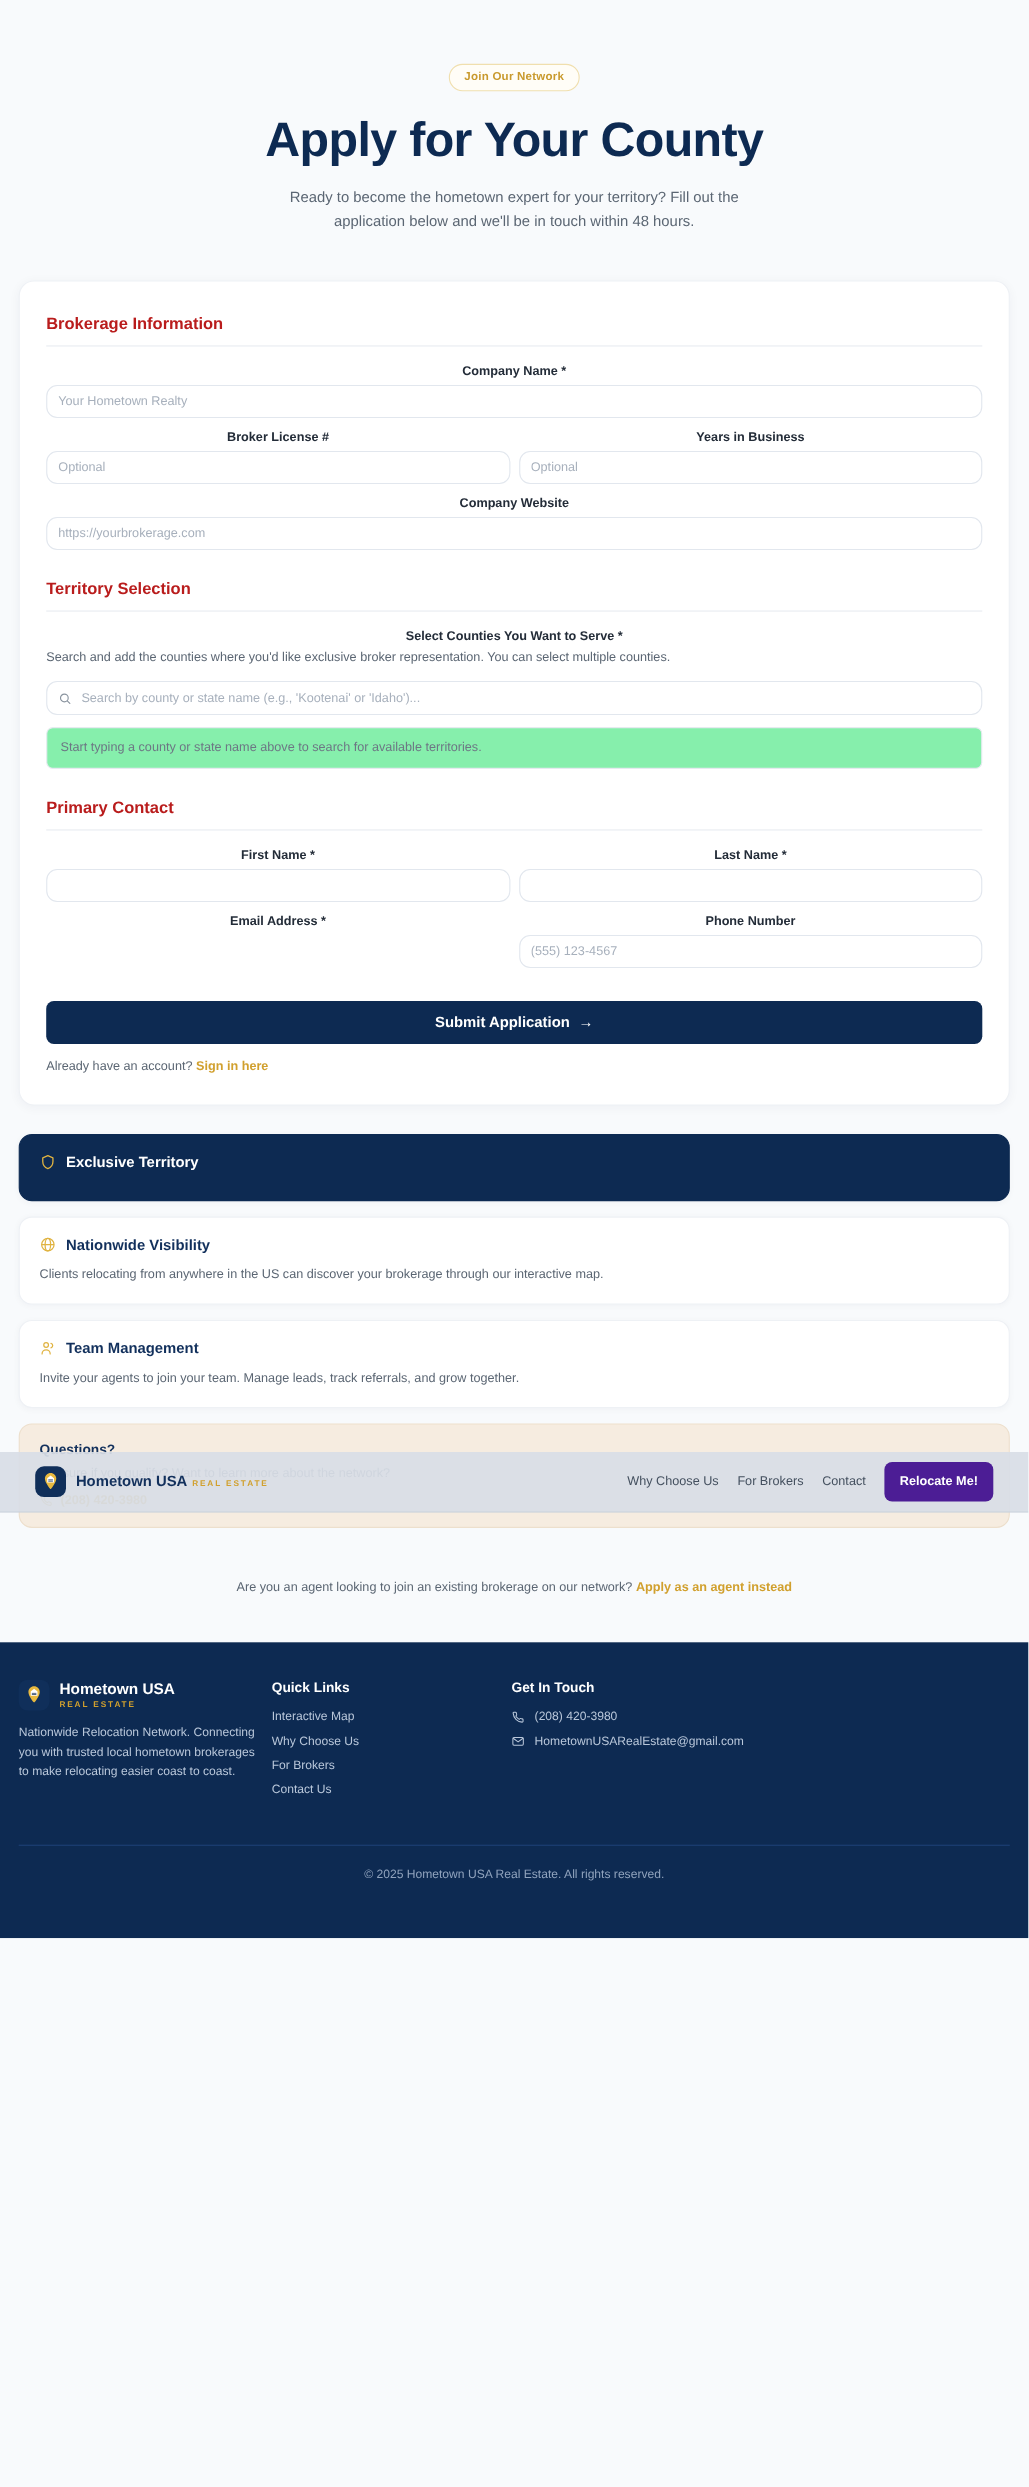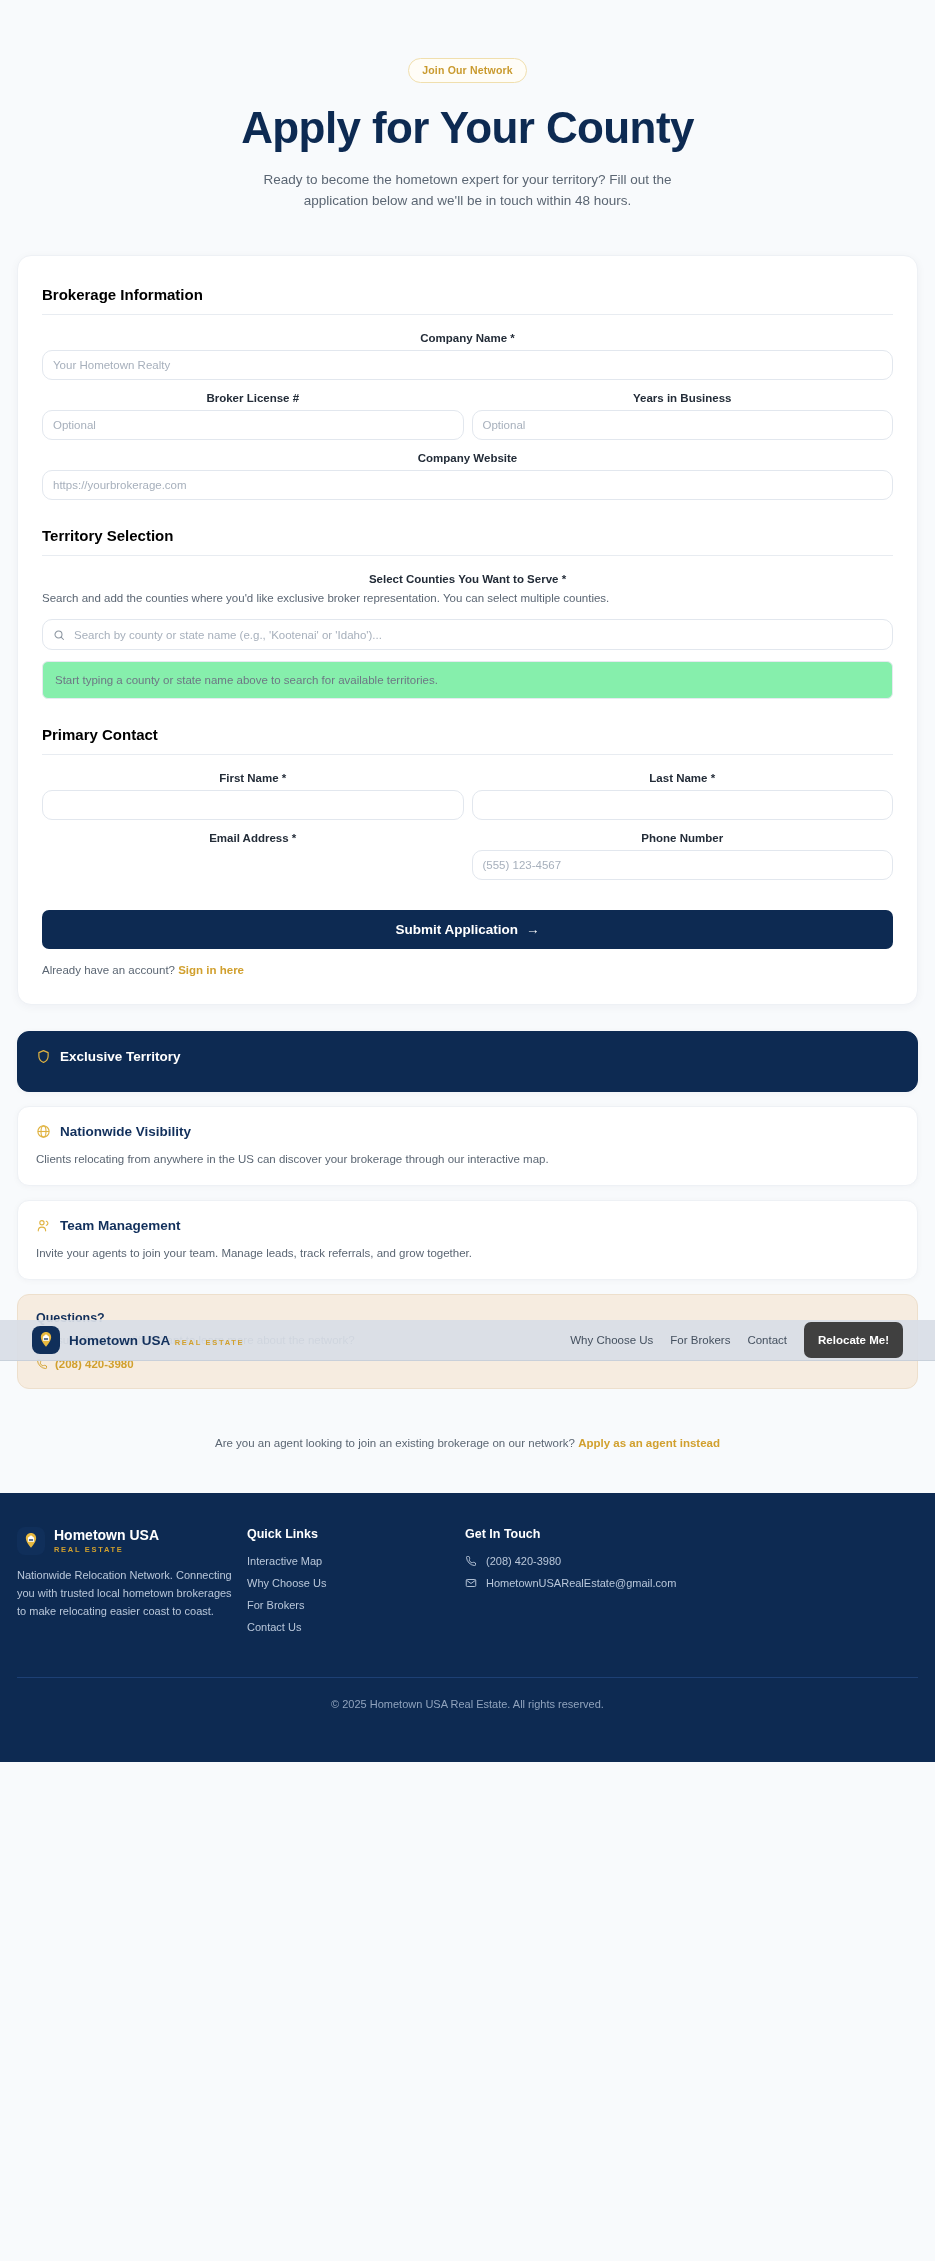--- a/index.html
+++ b/index.html
@@ -47,21 +47,21 @@
     margin: 43px 17px 0;
     background: #ffffff;
     border: 1px solid #eef1f5;
     border-radius: 14px;
     padding: 30px 24px 28px;
     box-shadow: 0 2px 10px rgba(15,30,60,.045);
   }
   .sect-title {
     font-size: 15px;
     font-weight: 700;
-    color: #000000;
+    color: #b91c1c;
     padding-bottom: 11px;
     border-bottom: 1px solid #e8ecf1;
     margin-bottom: 17px;
   }
   .sect-title.spaced { margin-top: 27px; }
 
   .field { margin-bottom: 12px; }
   .flabel {
     display: block;
     font-size: 11.5px;
@@ -183,21 +183,21 @@
     color: #5b6673;
     padding: 34px 10px 44px;
   }
   .agent-line a { color: #d1a02e; font-weight: 600; text-decoration: none; text-align: center; }
 
   
   .navbar {
     position: absolute;
     left: 0; right: 0;
     top: 1320px;
-    height: 41px;
+    height: 55px;
     background: rgba(216,222,230,0.93);
     display: flex;
     align-items: center;
     padding: 0 32px;
     z-index: 40;
     border-bottom: 1px solid rgba(180,190,205,.45);
   }
   .brand { display: flex; align-items: center; gap: 9px; }
   .logo-badge {
     width: 28px; height: 28px;
@@ -209,21 +209,21 @@
   .brand-text .bt1 {
     font-size: 13.5px; font-weight: 700; color: #12305c; line-height: 1.05;
   }
   .brand-text .bt2 {
     font-size: 7.5px; font-weight: 700; color: #d1a02e;
     letter-spacing: 1.7px; margin-top: 2px;
   }
   .nav-right { margin-left: auto; display: flex; align-items: center; gap: 17px; }
   .nav-link { font-size: 11.5px; color: #44505f; text-decoration: none; }
   .nav-cta {
-    background: #404040; color: #fff;
+    background: #4c1d95; color: #fff;
     font-size: 11.5px; font-weight: 700;
     padding: 12px 14px; border-radius: 7px;
     border: none; cursor: pointer;
     font-family: "Liberation Sans", sans-serif;
     text-align: center;
   }
 
   
   .footer { background: #0d2a52; padding: 34px 17px 0; color: #fff; }
   .fgrid { display: flex; gap: 0; }

